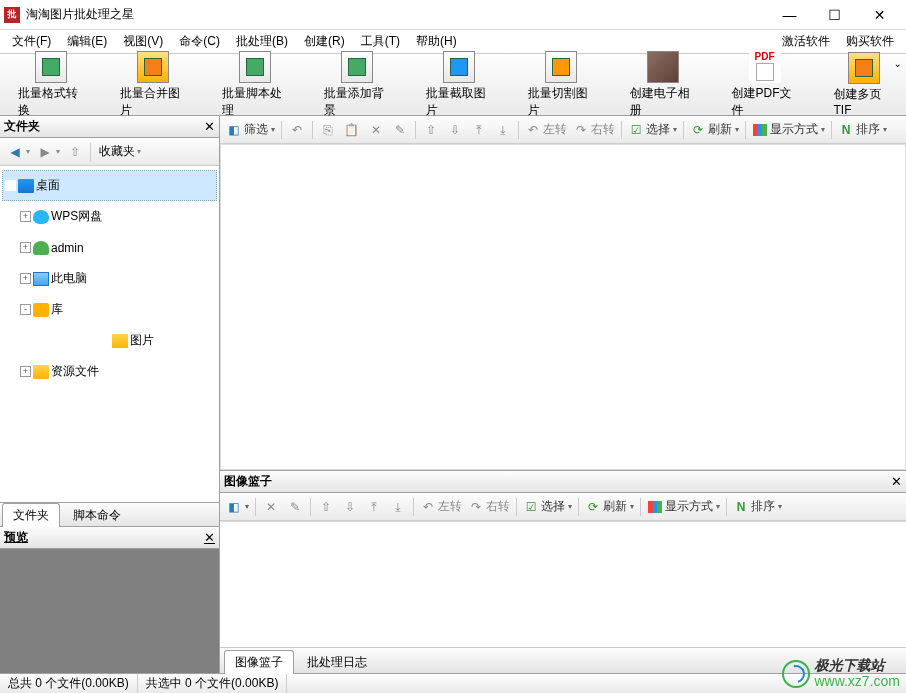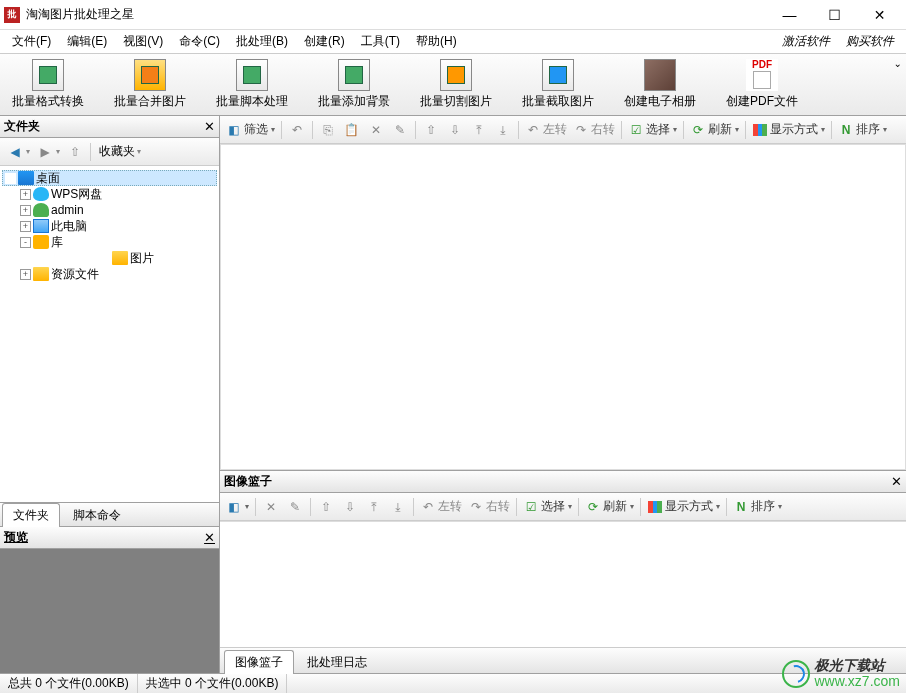--- a/index.html
+++ b/index.html
@@ -8,25 +8,25 @@
 
 .titlebar { height: 30px; background: #fff; border-bottom: 1px solid #ddd; display: flex; align-items: center; padding: 0 4px; }
 .titlebar .app-icon { width: 16px; height: 16px; background: #b22; color: #fff; font-size: 9px; display: flex; align-items: center; justify-content: center; font-weight: bold; margin-right: 6px; }
 .titlebar .title { flex: 1; }
 .titlebar .win-btn { width: 45px; height: 28px; display: flex; align-items: center; justify-content: center; cursor: pointer; font-size: 14px; }
 
 
 .menubar { height: 24px; display: flex; align-items: center; padding: 0 4px; border-bottom: 1px solid #ccc; }
 .menubar .menu-item { padding: 3px 8px; cursor: pointer; }
 .menubar .spacer { flex: 1; }
-.menubar .right-link { padding: 3px 8px; cursor: pointer; font-style: italic; }
+.menubar .right-link { padding: 3px 8px; cursor: pointer; }
 
 
 .main-toolbar { height: 62px; border-bottom: 1px solid #a0a0a0; display: flex; align-items: center; padding: 2px 8px; position: relative; background: linear-gradient(#fdfdfd,#eaeaea); gap: 22px; }
-.tool-btn { display: flex; flex-direction: column; align-items: center; gap: 2px; cursor: pointer; padding: 2px 4px; }
+.tool-btn { display: flex; flex-direction: column; align-items: center; gap: 2px; cursor: pointer; padding: 2px 4px; margin-left: 6px; }
 .tool-icon { width: 32px; height: 32px; display: flex; align-items: center; justify-content: center; border: 1px solid #888; background: linear-gradient(#fff,#e8e8e8); position: relative; overflow: hidden; }
 .tool-icon .inner { width: 18px; height: 18px; background: #4a6; border: 1px solid #264; }
 .tool-icon.pdf-icon { background: #fff; border: none; }
 .tool-icon.pdf-icon::before { content: "PDF"; color: #d00; font-weight: bold; font-size: 10px; position: absolute; top: 0; }
 .toolbar-chevron { position: absolute; right: 4px; top: 4px; font-size: 10px; cursor: pointer; }
 
 .body { display: flex; height: calc(693px - 30px - 24px - 62px - 20px); }
 
 
 .left-col { width: 220px; display: flex; flex-direction: column; border-right: 1px solid #a0a0a0; }
@@ -34,21 +34,21 @@
 .panel-header .label { flex: 1; }
 .panel-header .close-btn { cursor: pointer; font-size: 13px; font-weight: normal; }
 
 .nav-toolbar { height: 28px; background: linear-gradient(#fdfdfd,#eaeaea); border-bottom: 1px solid #ccc; display: flex; align-items: center; padding: 0 4px; gap: 2px; }
 .nav-btn { width: 22px; height: 22px; display: flex; align-items: center; justify-content: center; cursor: pointer; color: #888; border-radius: 3px; }
 .nav-btn.enabled { color: #2a7ab0; }
 .nav-dd { font-size: 8px; color: #888; margin-left: -2px; margin-right: 2px; }
 .nav-fav { display: flex; align-items: center; padding: 0 4px; cursor: pointer; gap: 4px; }
 
 .tree { flex: 1; overflow: auto; padding: 4px 2px; background: #fff; }
-.tree-row { display: flex; align-items: center; height: 16px; padding-left: 2px; gap: 2px; cursor: pointer; }
+.tree-row { display: flex; align-items: center; height: 31px; padding-left: 2px; gap: 2px; cursor: pointer; }
 .tree-row.selected { background: #cde8ff; border: 1px dotted #7ab; }
 .exp { width: 11px; height: 11px; border: 1px solid #999; display: flex; align-items: center; justify-content: center; font-size: 9px; line-height: 1; color: #555; background: #fff; cursor: pointer; }
 .exp.blank { border: none; }
 .tree-icon { width: 16px; height: 14px; display: inline-block; }
 .ic-desktop { background: linear-gradient(#2196f3,#1976d2); border-radius: 1px; }
 .ic-cloud { background: #29b6f6; border-radius: 50% 50% 40% 40%; }
 .ic-user { background: #4caf50; border-radius: 50% 50% 20% 20%; }
 .ic-pc { background: linear-gradient(#90caf9,#42a5f5); border: 1px solid #1976d2; }
 .ic-lib { background: #ffb300; border-radius: 2px; }
 .ic-folder { background: linear-gradient(#ffd54f,#ffb300); border-radius: 1px; }
@@ -138,39 +138,45 @@
       <span>批量脚本处理</span>
     </div>
   <div class="tool-btn">
       <div class="tool-icon">
         <div class="inner"></div>
       </div>
       <span>批量添加背景</span>
     </div>
   <div class="tool-btn">
       <div class="tool-icon">
+        <div class="inner" style="background:#2196f3"></div>
+      </div>
+      <span>批量截取图片</span>
+    </div>
+  <div class="tool-btn">
+      <div class="tool-icon">
         <div class="inner" style="background:#ff9800"></div>
       </div>
       <span>批量切割图片</span>
-    </div>
-  <div class="tool-btn">
-      <div class="tool-icon">
-        <div class="inner" style="background:#2196f3"></div>
-      </div>
-      <span>批量截取图片</span>
     </div>
   <div class="tool-btn">
       <div class="tool-icon" style="background:linear-gradient(135deg,#8d6e63,#5d4037)"></div>
       <span>创建电子相册</span>
     </div>
   <div class="tool-btn">
       <div class="tool-icon pdf-icon">
         <div class="inner" style="margin-top:10px;background:#fff;border:1px solid #aaa"></div>
       </div>
       <span>创建PDF文件</span>
+    </div>
+  <div class="tool-btn">
+      <div class="tool-icon" style="background:linear-gradient(#ffe082,#ffb300)">
+        <div class="inner" style="background:#f57f17"></div>
+      </div>
+      <span>创建多页TIF</span>
     </div>
   <div class="toolbar-chevron">⌄</div>
 </div>
 
 <div class="body">
 
   <div class="left-col">
     <div class="panel-header">
       <span class="label">文件夹</span>
       <span class="close-btn">✕</span>

